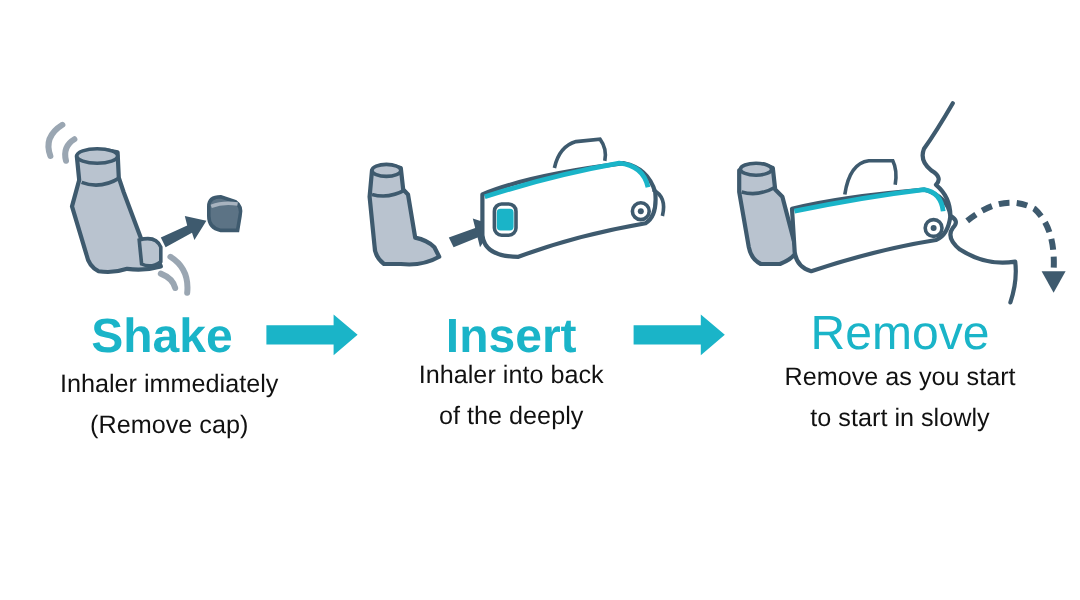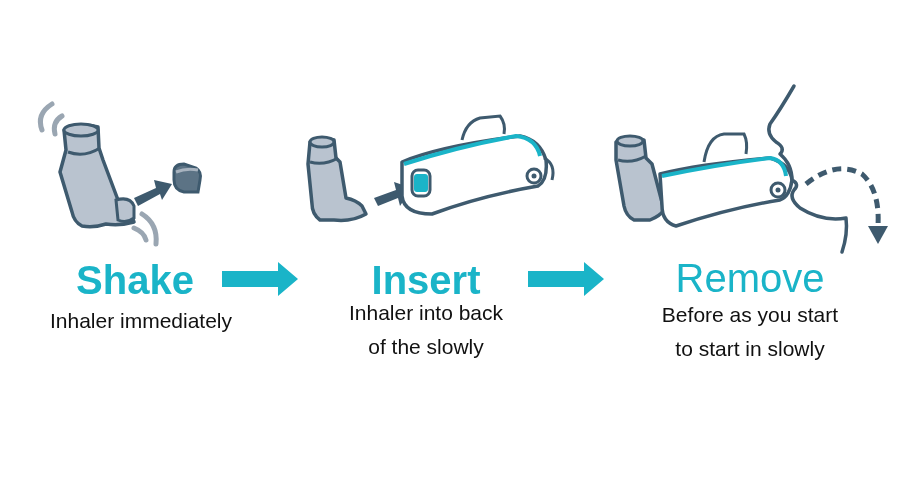--- a/index.html
+++ b/index.html
@@ -74,25 +74,26 @@
     <path d="M868 226 L888 226 L878 244 Z" fill="#3e5a6e"></path>
   </g>
 
   <path d="M222 271 L278 271 L278 262 L298 279 L278 296 L278 287 L222 287 Z" fill="#1ab4c8"></path>
   <path d="M528 271 L584 271 L584 262 L604 279 L584 296 L584 287 L528 287 Z" fill="#1ab4c8"></path>
 </svg>
 
 <div class="title bold" style="left:35px; top:258px; width:200px;">Shake</div>
 <div class="desc" style="left:0px; top:304px; width:282px;">
   <div>Inhaler immediately</div>
+  <div>(Remove cap)</div>
 </div>
 
 <div class="title bold" style="left:326px; top:258px; width:200px;">Insert</div>
 <div class="desc" style="left:300px; top:296px; width:252px;">
   <div>Inhaler into back</div>
-  <div>of the slowly</div>
+  <div>of the deeply</div>
 </div>
 
 <div class="title" style="left:650px; top:256px; width:200px;">Remove</div>
 <div class="desc" style="left:605px; top:298px; width:290px;">
-  <div>Before as you start</div>
+  <div>Remove as you start</div>
   <div>to start in slowly</div>
 </div>
 
 </body></html>

